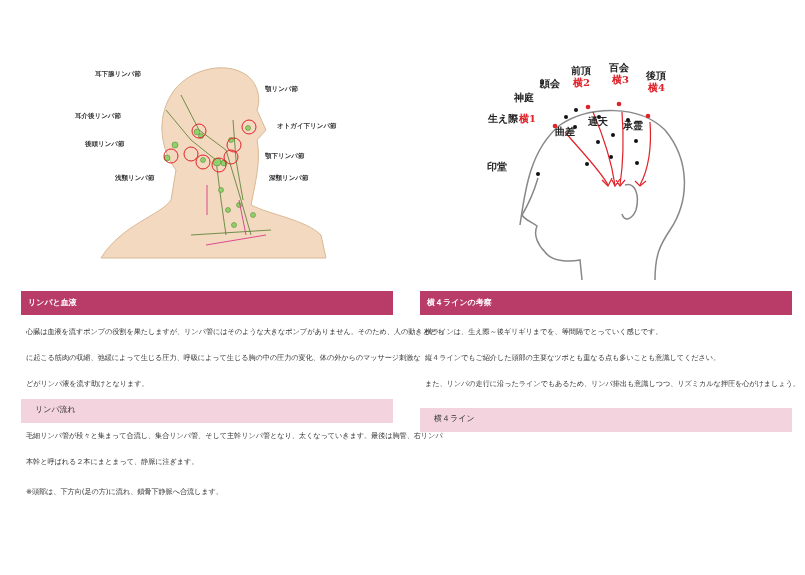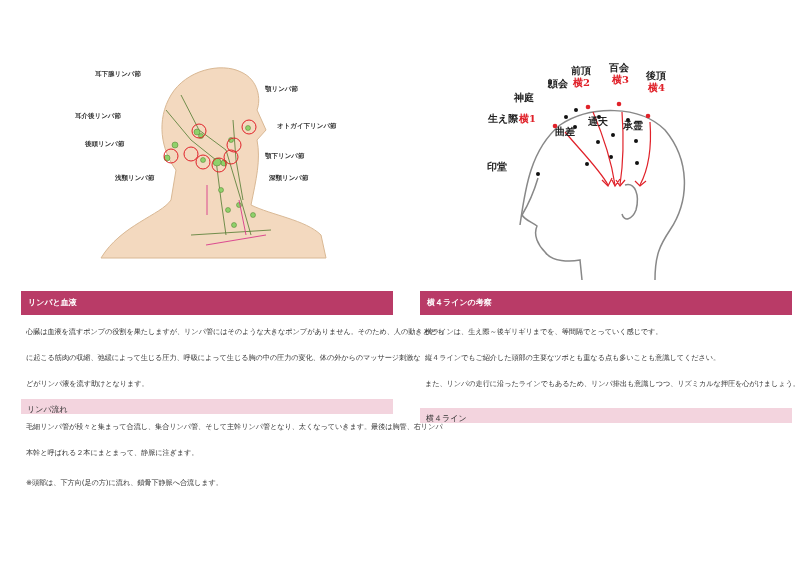--- a/index.html
+++ b/index.html
@@ -2,21 +2,21 @@
 <html><head>
 <meta charset="utf-8">
 <style>
   html,body{margin:0;padding:0;background:#fff;}
   body{width:805px;height:575px;position:relative;overflow:hidden;font-family:"DejaVu Sans",sans-serif;color:#333;}
   .col{position:absolute;top:0;width:372px;}
   .col.left{left:13px;margin-left:8px;}
   .col.right{left:420px;}
   .fig{position:relative;height:285px;}
   .h-main{background:#b93b67;color:#fff;font-size:8px;font-weight:bold;height:24px;line-height:24px;padding-left:7px;box-sizing:border-box;}
-  .h-sub{background:#f3d4de;color:#333;font-size:8px;height:15px;line-height:22px;padding-left:6px;box-sizing:border-box;}
+  .h-sub{background:#f3d4de;color:#333;font-size:8px;height:24px;line-height:22px;padding-left:14px;box-sizing:border-box;}
   .p{font-size:7.2px;line-height:26px;padding-left:5px;margin:0;white-space:nowrap;letter-spacing:-0.1px;}
   ul{margin:4px 0 0 0;padding-left:14px;font-family:"DejaVu Serif",serif;font-size:6.8px;line-height:12.5px;color:#444;}
   li{list-style:square;}
   .lbl{position:absolute;font-family:"DejaVu Serif",serif;font-size:6.5px;font-weight:bold;color:#333;white-space:nowrap;}
   .lblb{position:absolute;font-family:"DejaVu Serif",serif;font-size:10px;font-weight:bold;color:#222;white-space:nowrap;}
   .red{color:#e0222a;}
   svg{position:absolute;left:0;top:0;}
 </style>
 </head>
 <body>
@@ -122,21 +122,21 @@
           <path d="M593 112 C605 140 612 165 615 185"></path>
           <path d="M622 112 C624 140 623 165 620 185"></path>
           <path d="M650 122 C652 150 648 170 640 185"></path>
           <path d="M602 180 L608 186 L612 178 M612 180 L615 186 L620 179 M616 180 L620 186 L625 180 M635 181 L640 186 L646 181"></path>
         </g>
       </g>
     </svg>
     <div class="lblb" style="left:68px;top:112px">生え際</div>
     <div class="lblb red" style="left:99px;top:112px">横1</div>
     <div class="lblb" style="left:94px;top:91px">神庭</div>
-    <div class="lblb" style="left:128px;top:77px">顖会</div>
+    <div class="lblb" style="left:120px;top:77px">顖会</div>
     <div class="lblb" style="left:151px;top:64px">前頂</div>
     <div class="lblb red" style="left:153px;top:76px">横2</div>
     <div class="lblb" style="left:189px;top:61px">百会</div>
     <div class="lblb red" style="left:192px;top:73px">横3</div>
     <div class="lblb" style="left:226px;top:69px">後頂</div>
     <div class="lblb red" style="left:228px;top:81px">横4</div>
     <div class="lblb" style="left:135px;top:125px">曲差</div>
     <div class="lblb" style="left:168px;top:115px">通天</div>
     <div class="lblb" style="left:203px;top:119px">承霊</div>
     <div class="lblb" style="left:67px;top:160px">印堂</div>

